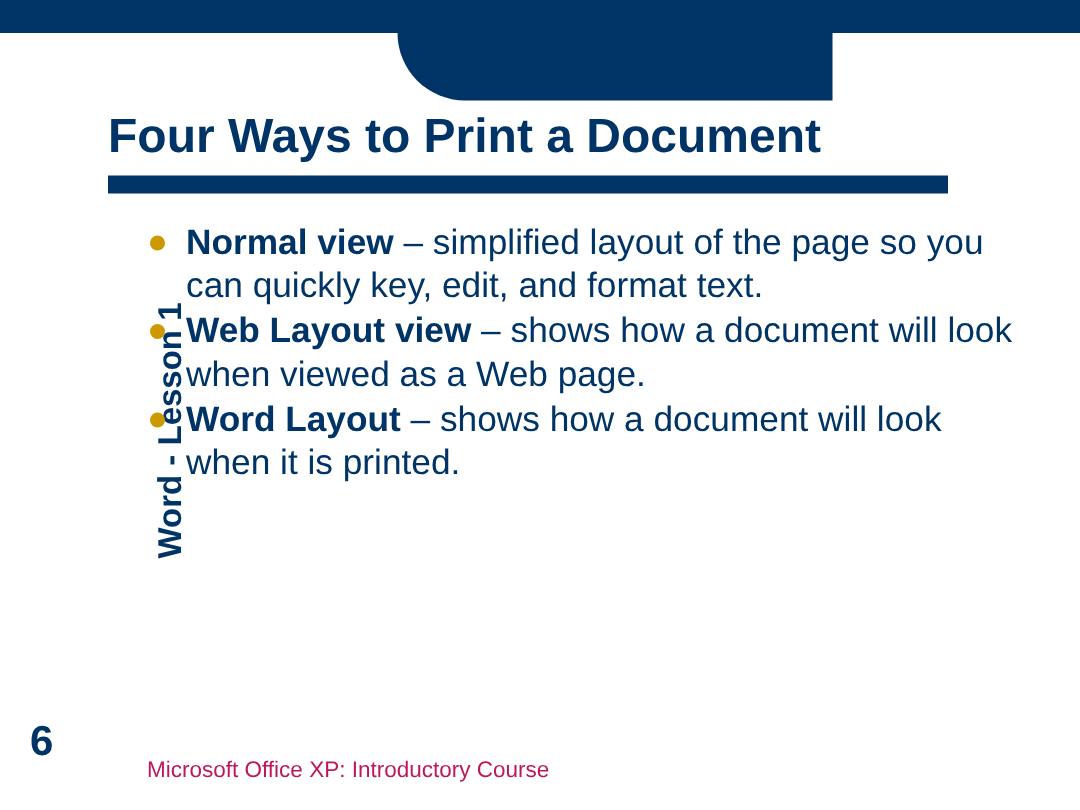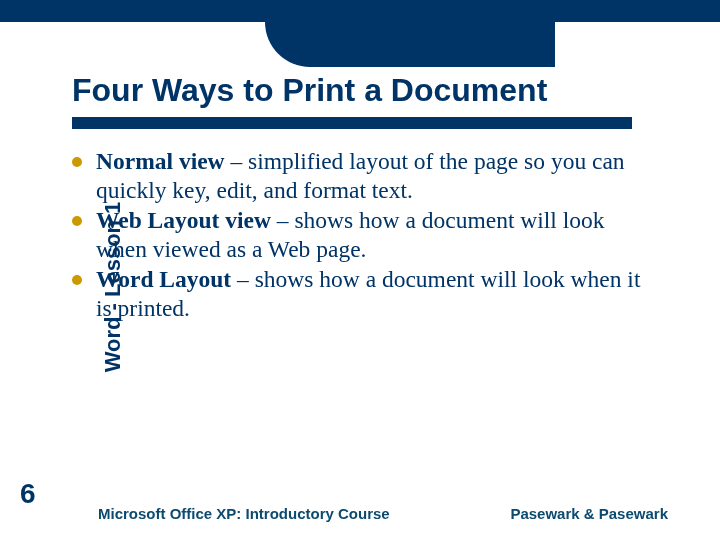--- a/index.html
+++ b/index.html
@@ -60,23 +60,22 @@
     position: absolute;
     bottom: 30px;
     left: 20px;
     font-size: 28px;
     font-weight: bold;
     color: #003366;
   }
   .content {
     position: absolute;
     top: 125px;
-    left: 72px;
+    left: 100px;
     width: 585px;
-    font-family: Liberation Serif, serif;
   }
   .bullet-item {
     display: flex;
     align-items: flex-start;
     margin-bottom: 0;
     line-height: 1.25;
   }
   .bullet-dot {
     width: 10px;
     height: 10px;
@@ -92,22 +91,22 @@
   }
   .bullet-text .bold { font-weight: bold; }
   .footer {
     position: absolute;
     bottom: 18px;
     left: 98px;
     width: 570px;
     display: flex;
     justify-content: space-between;
     font-size: 15px;
-    font-weight: bold;
-    color: #0c4a6e;
+    font-weight: normal;
+    color: #be185d;
   }
 </style>
 </head>
 <body>
 
 <div class="slide">
   <div class="notch"></div>
 
   <div class="title">Four Ways to Print a Document</div>
   <div class="title-underline"></div>
@@ -132,15 +131,14 @@
     <div class="bullet-item">
       <div class="bullet-dot"></div>
       <div class="bullet-text">
         <span class="bold">Word Layout</span><span> – shows how a document will look when it is printed.</span>
       </div>
     </div>
   </div>
 
   <div class="footer">
     <span>Microsoft Office XP:  Introductory Course</span>
-    <span>Pasewark &amp; Pasewark</span>
   </div>
 </div>
 
 </body></html>

